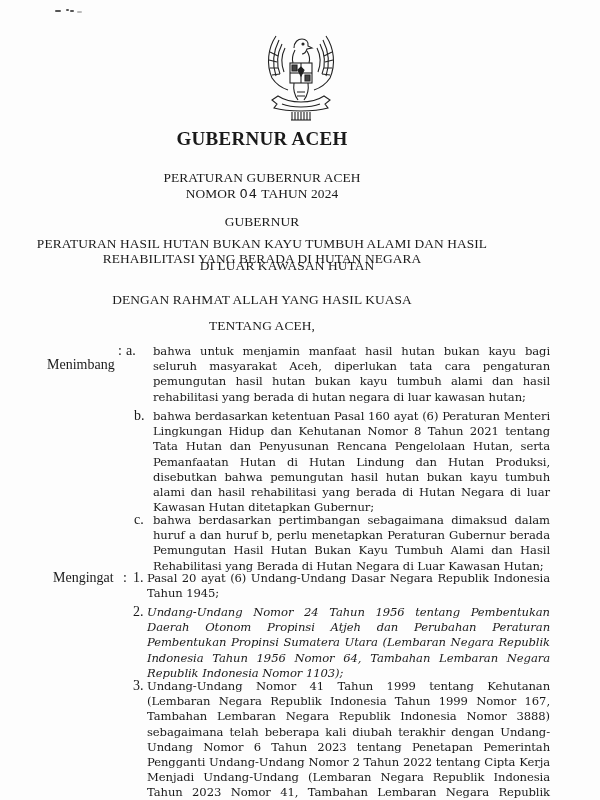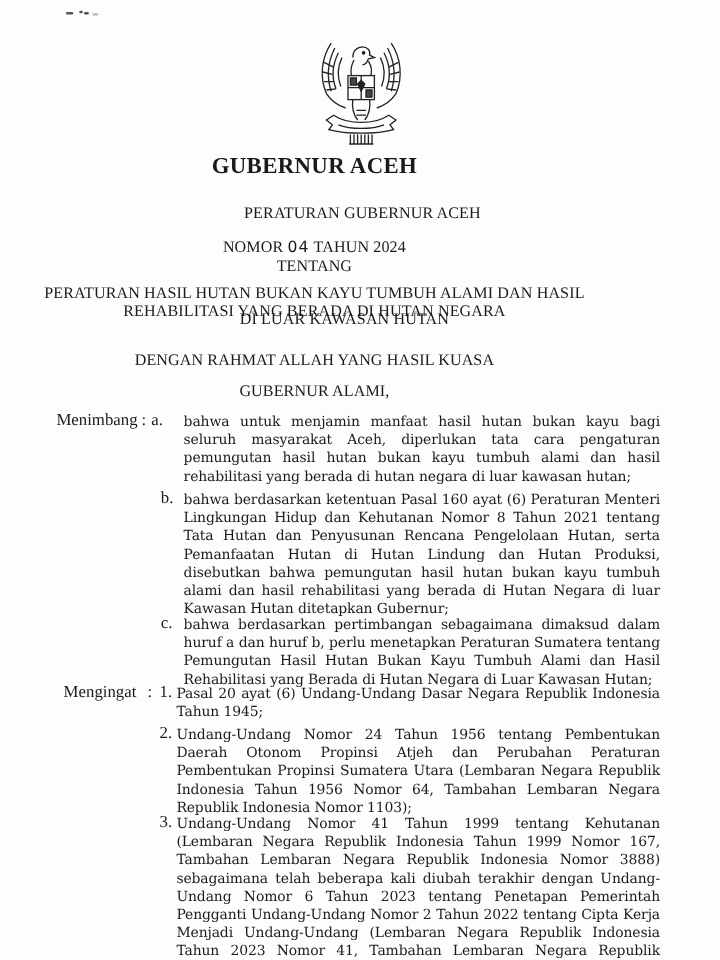--- a/index.html
+++ b/index.html
@@ -71,53 +71,53 @@
       <path d="M10 70 L16 66 C28 74 50 74 62 66 L68 70 L63 74 L66 78 C52 82 26 82 12 78 L15 74 Z"></path>
       <path d="M20 74 C30 78 48 78 58 74"></path>
 
       <path d="M30 82 L30 90 M33 82 L33 90 M36 82 L36 90 M39 82 L39 90 M42 82 L42 90 M45 82 L45 90 M48 82 L48 90"></path>
       <path d="M29 90 L49 90"></path>
     </g>
   </svg>
 
   <div class="center title-main">GUBERNUR ACEH</div>
 
-  <div class="center regline" style="top:170px;margin-left:40px;">PERATURAN GUBERNUR ACEH</div>
-  <div class="center regline" style="top:186px;margin-top:12px;">
+  <div class="center regline" style="top:170px;">PERATURAN GUBERNUR ACEH</div>
+  <div class="center regline" style="top:186px;">
     <span>NOMOR</span>
     <span class="nomor-num">04</span>
     <span>TAHUN 2024</span>
   </div>
 
-  <div class="center regline" style="top:214px;">TENTANG</div>
+  <div class="center regline" style="top:214px;">GUBERNUR</div>
 
   <div class="center regline" style="top:236px;">PERATURAN HASIL HUTAN BUKAN KAYU TUMBUH ALAMI DAN HASIL</div>
   <div class="center regline" style="top:251px;">REHABILITASI YANG BERADA DI HUTAN NEGARA</div>
   <div class="center regline" style="top:258px;margin-left:25px;">DI LUAR KAWASAN HUTAN</div>
 
   <div class="center regline" style="top:292px;">DENGAN RAHMAT ALLAH YANG HASIL KUASA</div>
-  <div class="center regline" style="top:318px;">GUBERNUR ALAMI,</div>
+  <div class="center regline" style="top:318px;">TENTANG ACEH,</div>
 
-  <div class="section-label" style="left:47px; top:343px;">Menimbang</div>
+  <div class="section-label" style="left:47px; top:357px;">Menimbang</div>
   <div class="colon" style="left:118px; top:343px;">:</div>
 
   <div class="item-marker" style="left:126px; top:343px;">a.</div>
   <div class="item-text" style="top:344px;">bahwa untuk menjamin manfaat hasil hutan bukan kayu bagi seluruh masyarakat Aceh, diperlukan tata cara pengaturan pemungutan hasil hutan bukan kayu tumbuh alami dan hasil rehabilitasi yang berada di hutan negara di luar kawasan hutan;</div>
 
   <div class="item-marker" style="left:134px; top:408px;">b.</div>
   <div class="item-text" style="top:409px;">bahwa berdasarkan ketentuan Pasal 160 ayat (6) Peraturan Menteri Lingkungan Hidup dan Kehutanan Nomor 8 Tahun 2021 tentang Tata Hutan dan Penyusunan Rencana Pengelolaan Hutan, serta Pemanfaatan Hutan di Hutan Lindung dan Hutan Produksi, disebutkan bahwa pemungutan hasil hutan bukan kayu tumbuh alami dan hasil rehabilitasi yang berada di Hutan Negara di luar Kawasan Hutan ditetapkan Gubernur;</div>
 
   <div class="item-marker" style="left:134px; top:512px;">c.</div>
-  <div class="item-text" style="top:513px;">bahwa berdasarkan pertimbangan sebagaimana dimaksud dalam huruf a dan huruf b, perlu menetapkan Peraturan Sumatera tentang Pemungutan Hasil Hutan Bukan Kayu Tumbuh Alami dan Hasil Rehabilitasi yang Berada di Hutan Negara di Luar Kawasan Hutan;</div>
+  <div class="item-text" style="top:513px;">bahwa berdasarkan pertimbangan sebagaimana dimaksud dalam huruf a dan huruf b, perlu menetapkan Peraturan Gubernur berada Pemungutan Hasil Hutan Bukan Kayu Tumbuh Alami dan Hasil Rehabilitasi yang Berada di Hutan Negara di Luar Kawasan Hutan;</div>
 
   <div class="section-label" style="left:53px; top:570px;text-align:right;">Mengingat</div>
   <div class="colon" style="left:123px; top:570px;">:</div>
 
   <div class="item-marker" style="left:133px; top:570px;">1.</div>
   <div class="item-text num" style="top:571px;">Pasal 20 ayat (6) Undang-Undang Dasar Negara Republik Indonesia Tahun 1945;</div>
 
   <div class="item-marker" style="left:133px; top:604px;">2.</div>
-  <div class="item-text num" style="top:605px;">Undang-Undang Nomor 24 Tahun 1956 tentang Pembentukan Daerah Otonom Propinsi Atjeh dan Perubahan Peraturan Pembentukan Propinsi Sumatera Utara (Lembaran Negara Republik Indonesia Tahun 1956 Nomor 64, Tambahan Lembaran Negara Republik Indonesia Nomor 1103);</div>
+  <div class="item-text num" style="top:605px;font-style:italic;">Undang-Undang Nomor 24 Tahun 1956 tentang Pembentukan Daerah Otonom Propinsi Atjeh dan Perubahan Peraturan Pembentukan Propinsi Sumatera Utara (Lembaran Negara Republik Indonesia Tahun 1956 Nomor 64, Tambahan Lembaran Negara Republik Indonesia Nomor 1103);</div>
 
   <div class="item-marker" style="left:133px; top:678px;">3.</div>
   <div class="item-text num" style="top:679px;">Undang-Undang Nomor 41 Tahun 1999 tentang Kehutanan (Lembaran Negara Republik Indonesia Tahun 1999 Nomor 167, Tambahan Lembaran Negara Republik Indonesia Nomor 3888) sebagaimana telah beberapa kali diubah terakhir dengan Undang-Undang Nomor 6 Tahun 2023 tentang Penetapan Pemerintah Pengganti Undang-Undang Nomor 2 Tahun 2022 tentang Cipta Kerja Menjadi Undang-Undang (Lembaran Negara Republik Indonesia Tahun 2023 Nomor 41, Tambahan Lembaran Negara Republik Indonesia Nomor 6841);</div>
 
 </div>
 
 </body></html>

